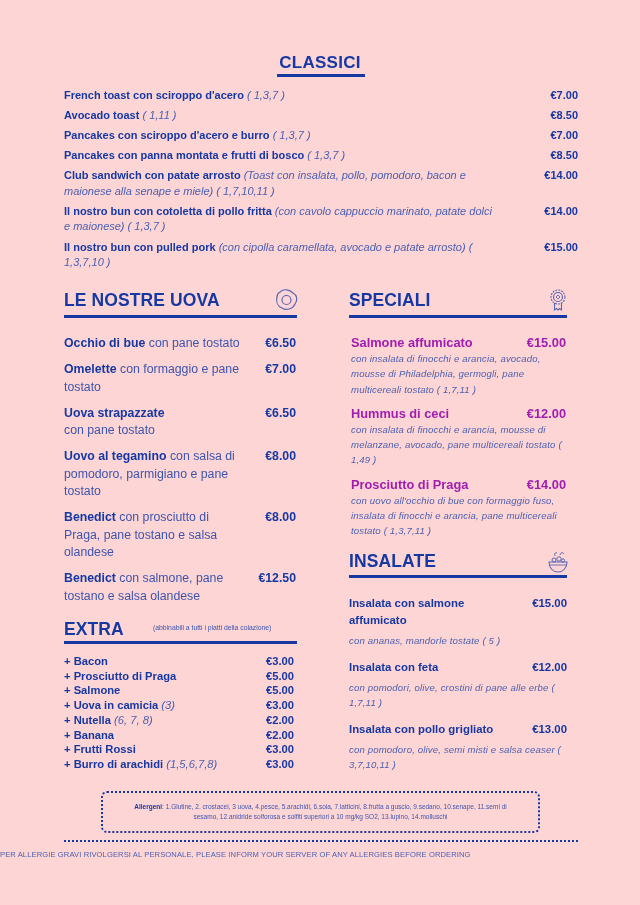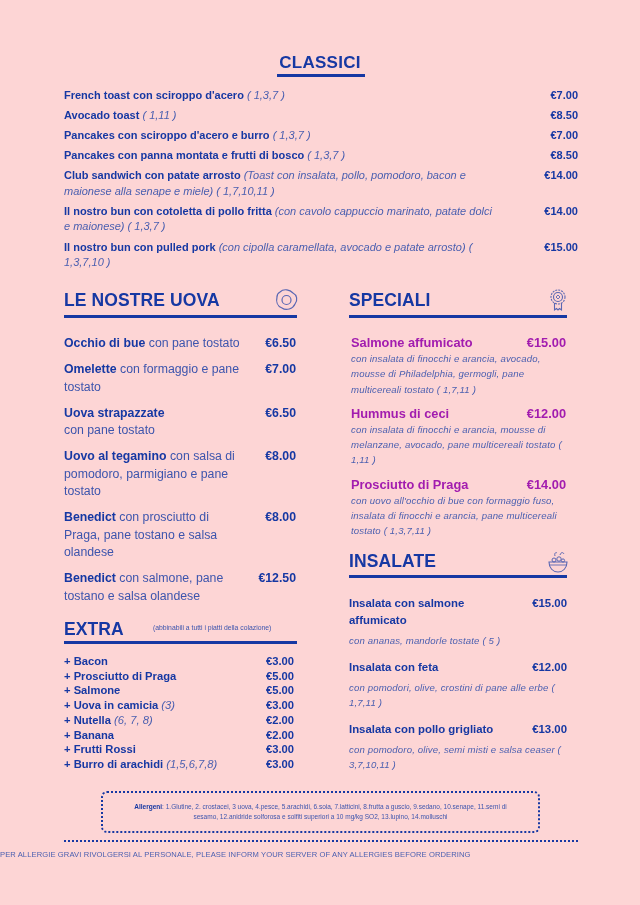--- a/index.html
+++ b/index.html
@@ -172,21 +172,21 @@
         <span>Salmone affumicato</span>
         <span>€15.00</span>
       </div>
     <div class="s-desc">con insalata di finocchi e arancia, avocado, mousse di Philadelphia, germogli, pane multicereali tostato ( 1,7,11 )</div>
   </div>
   <div>
     <div class="s-head">
         <span>Hummus di ceci</span>
         <span>€12.00</span>
       </div>
-    <div class="s-desc">con insalata di finocchi e arancia, mousse di melanzane, avocado, pane multicereali tostato ( 1,11 )</div>
+    <div class="s-desc">con insalata di finocchi e arancia, mousse di melanzane, avocado, pane multicereali tostato ( 1,49 )</div>
   </div>
   <div>
     <div class="s-head">
         <span>Prosciutto di Praga</span>
         <span>€14.00</span>
       </div>
     <div class="s-desc">con uovo all'occhio di bue con formaggio fuso, insalata di finocchi e arancia, pane multicereali tostato ( 1,3,7,11 )</div>
   </div>
 </div>
 

